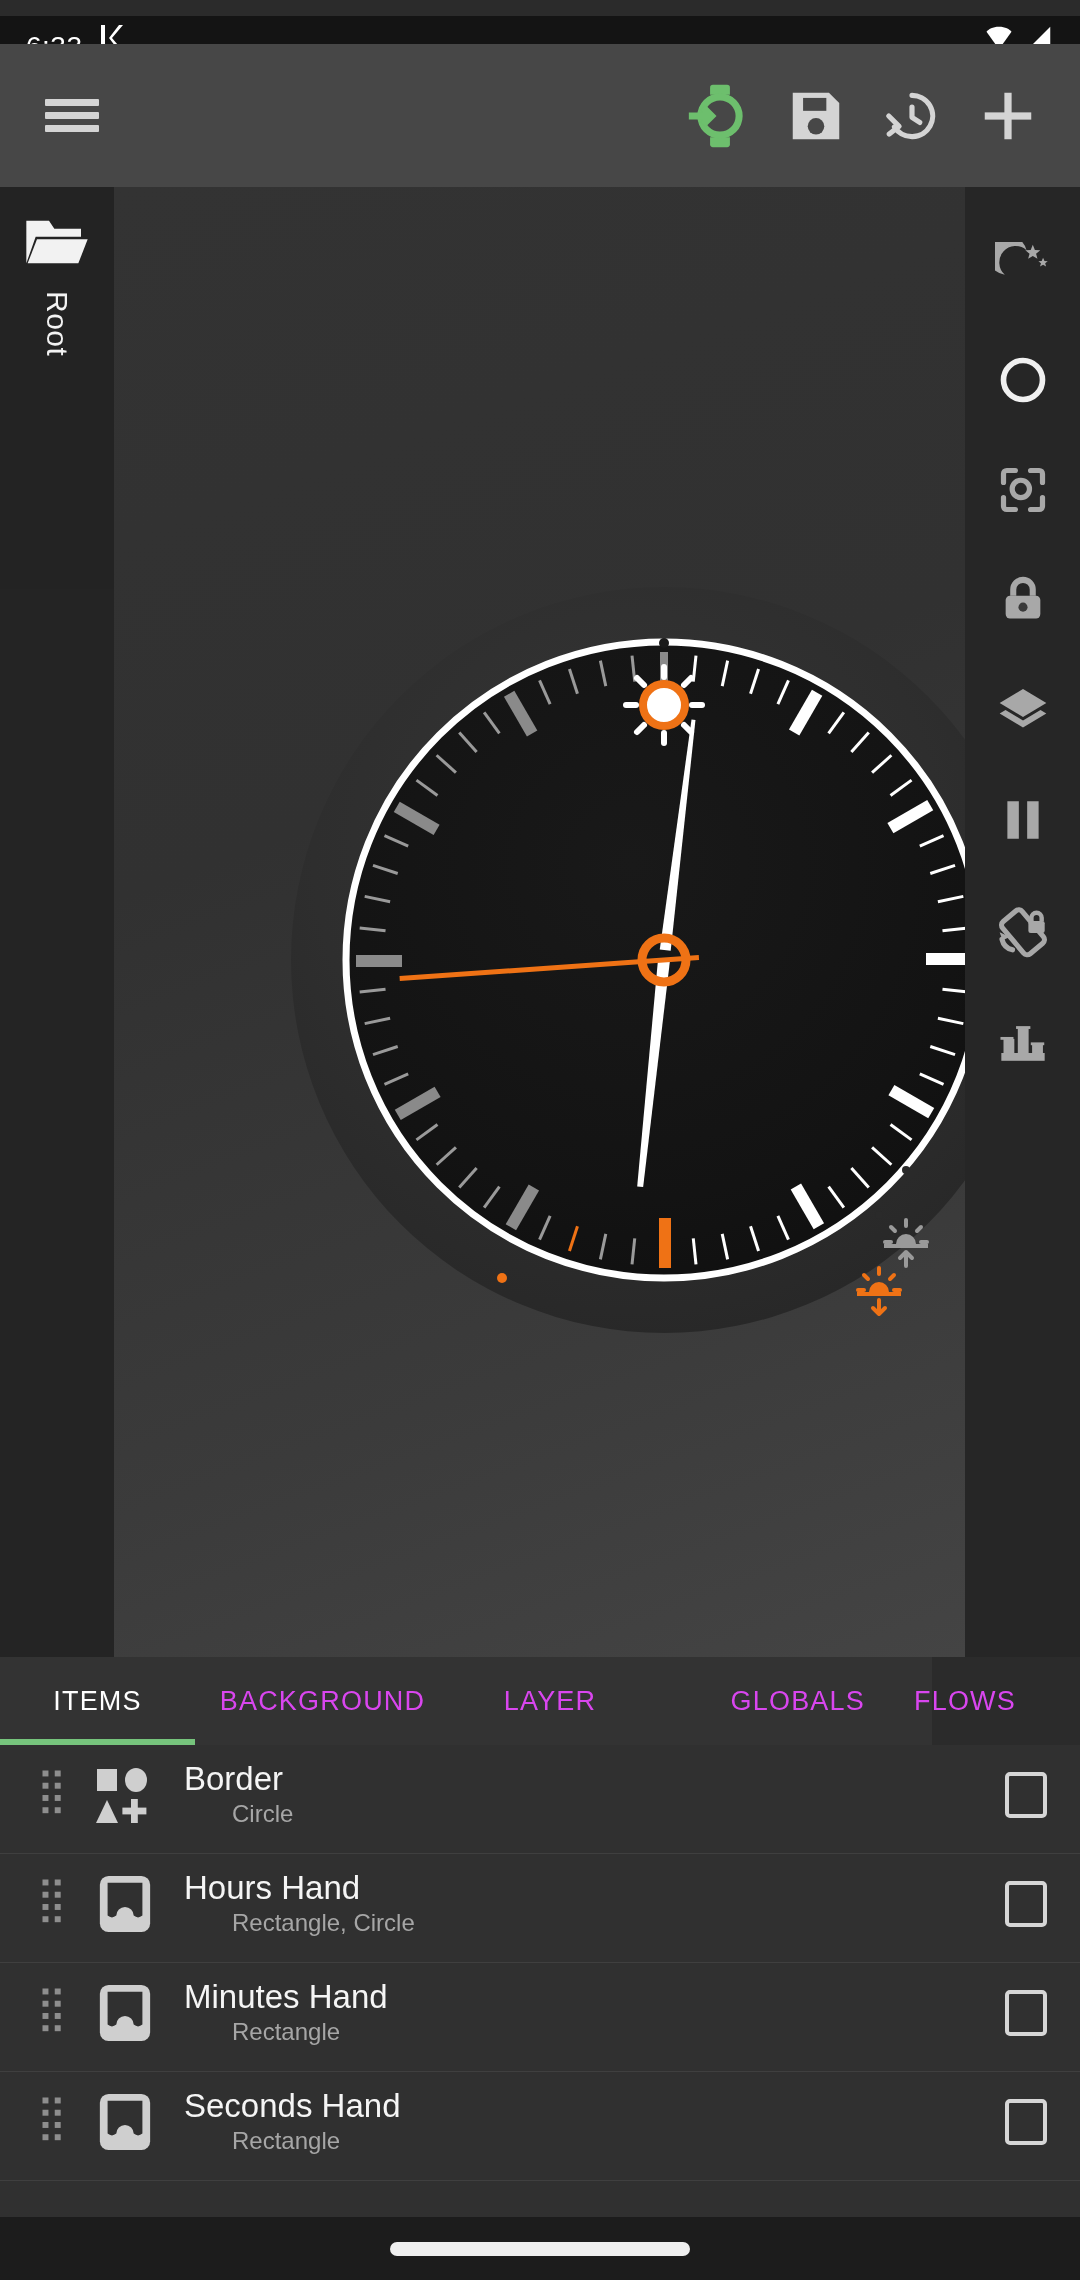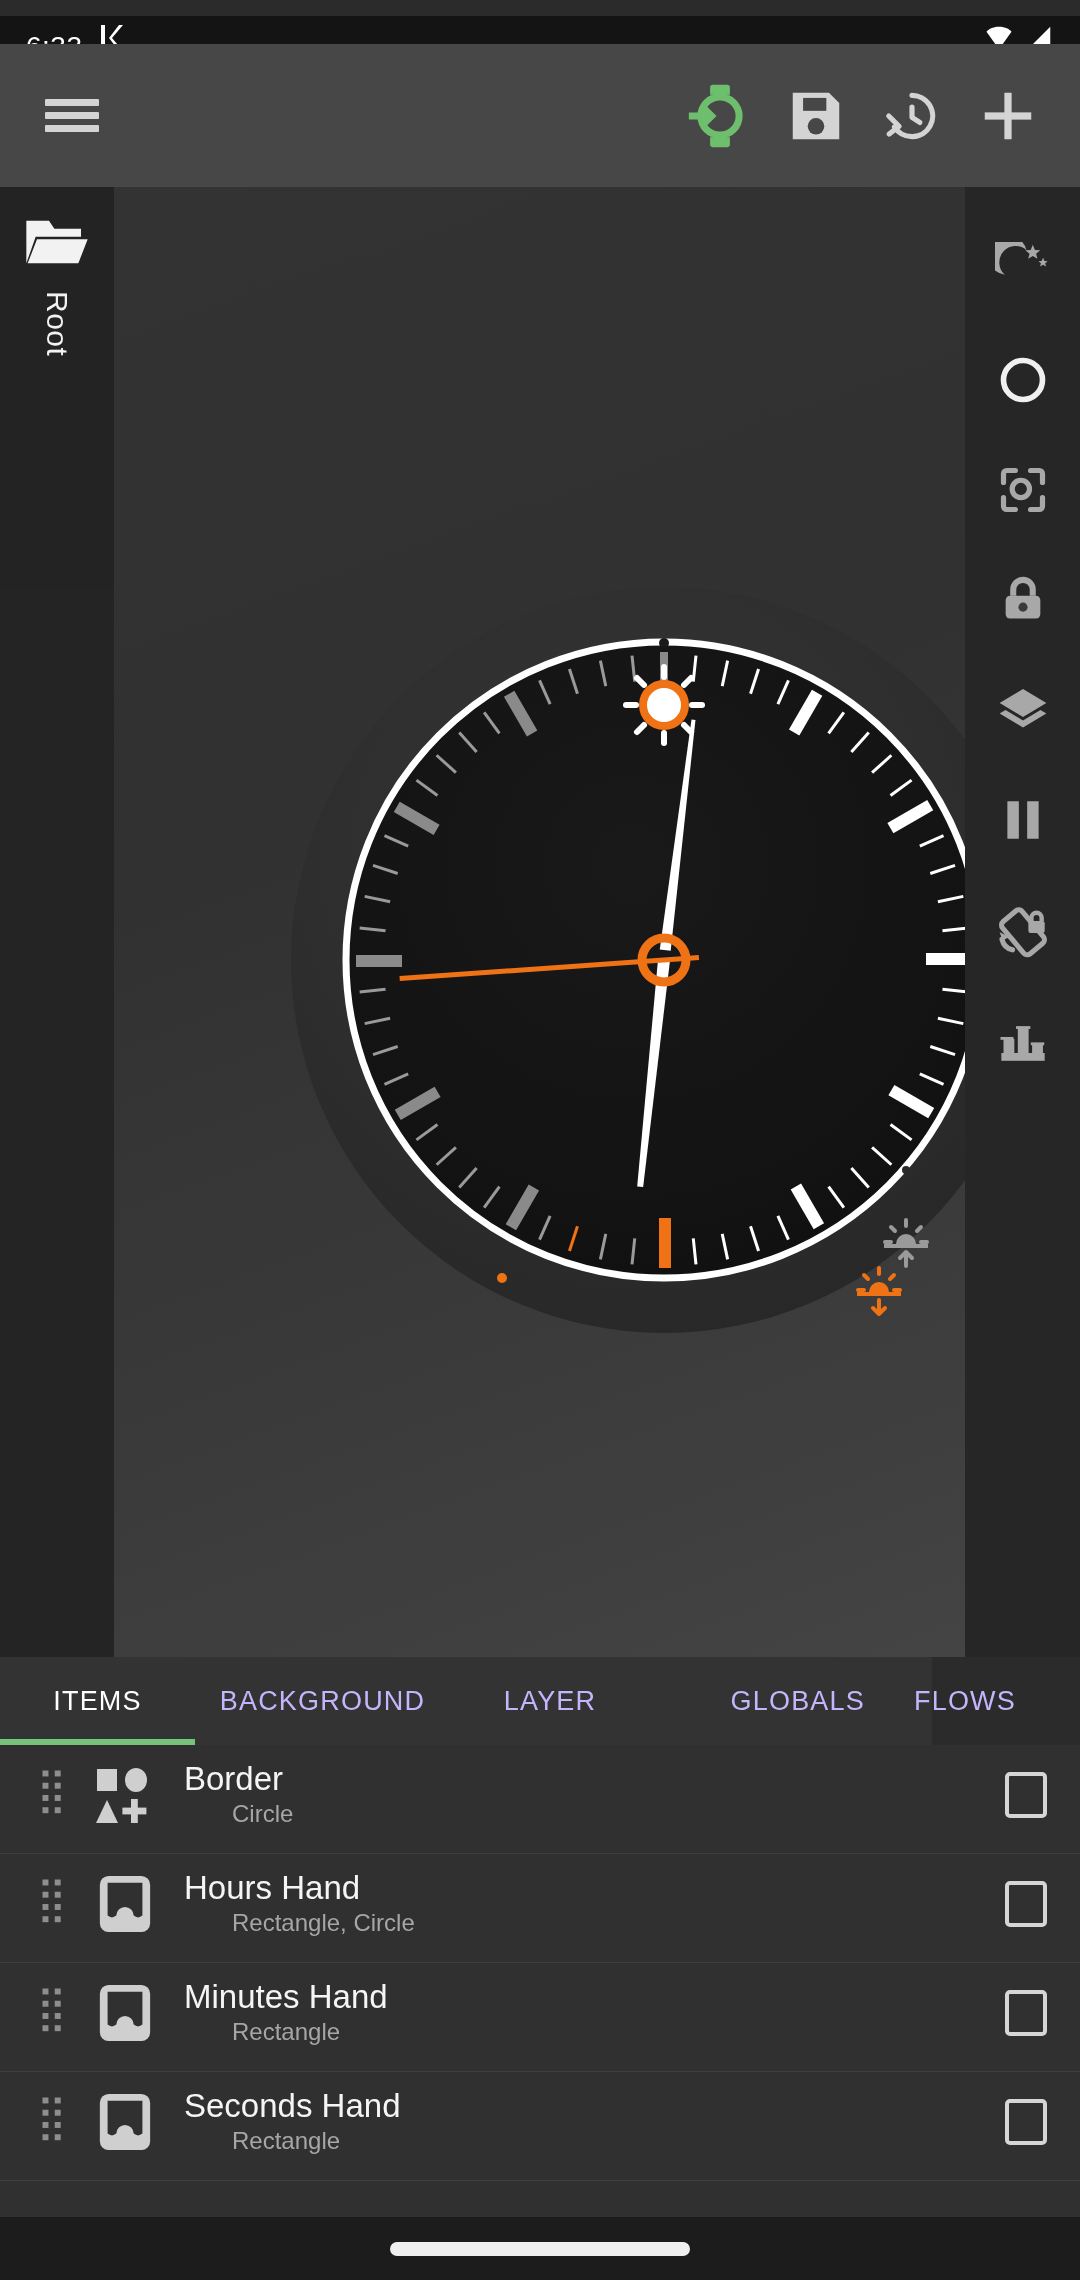--- a/index.html
+++ b/index.html
@@ -160,21 +160,21 @@
   .tab {
     position: relative;
     height: 88px;
     display: flex;
     align-items: center;
     justify-content: center;
     box-sizing: border-box;
     flex: 0 0 auto;
   }
   .tab-label {
-    color: #c4b5fd;
+    color: #d946ef;
     font-size: 27px;
     letter-spacing: 1.2px;
     white-space: nowrap;
   }
   .tab.active .tab-label { color: #ffffff; }
   .tab-underline {
     position: absolute;
     left: 0; bottom: 0;
     width: 100%;
     height: 6px;

